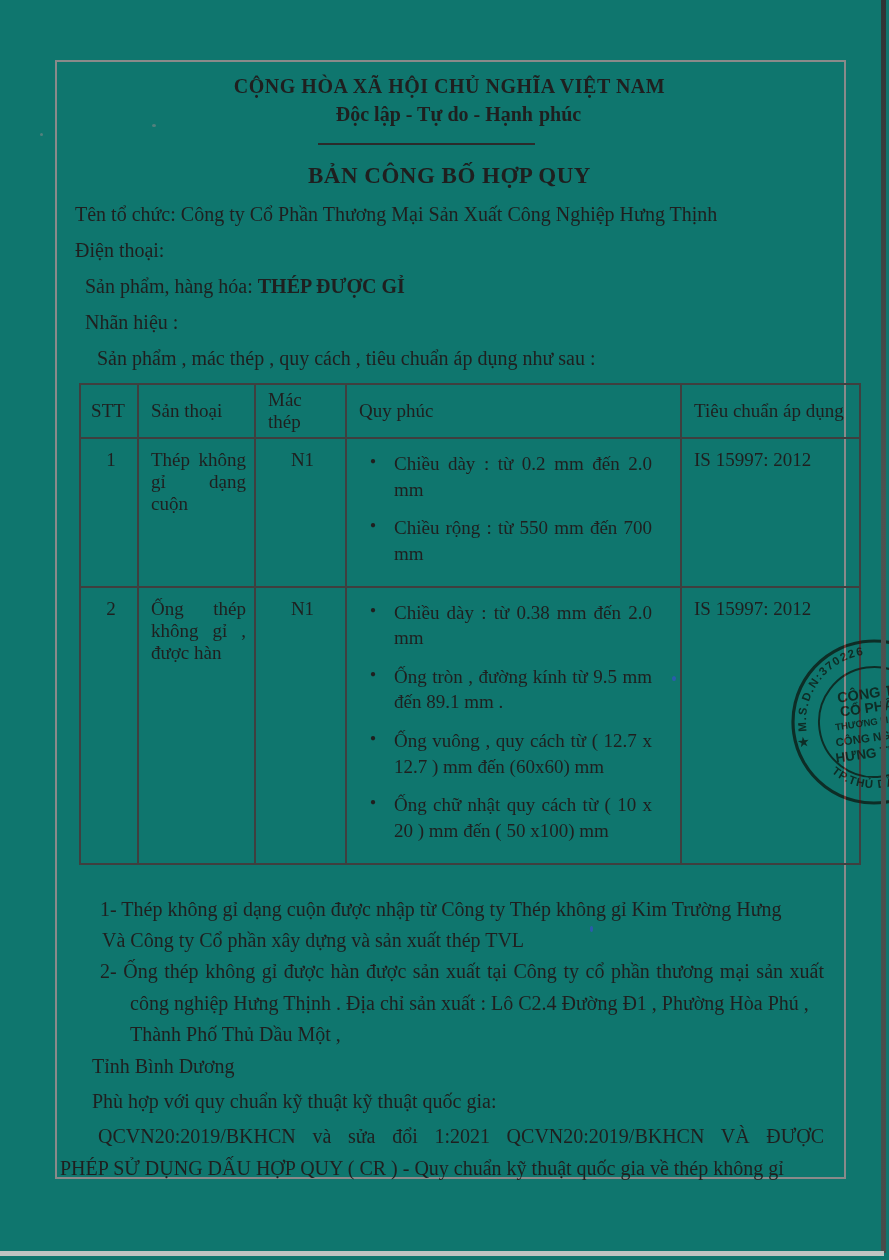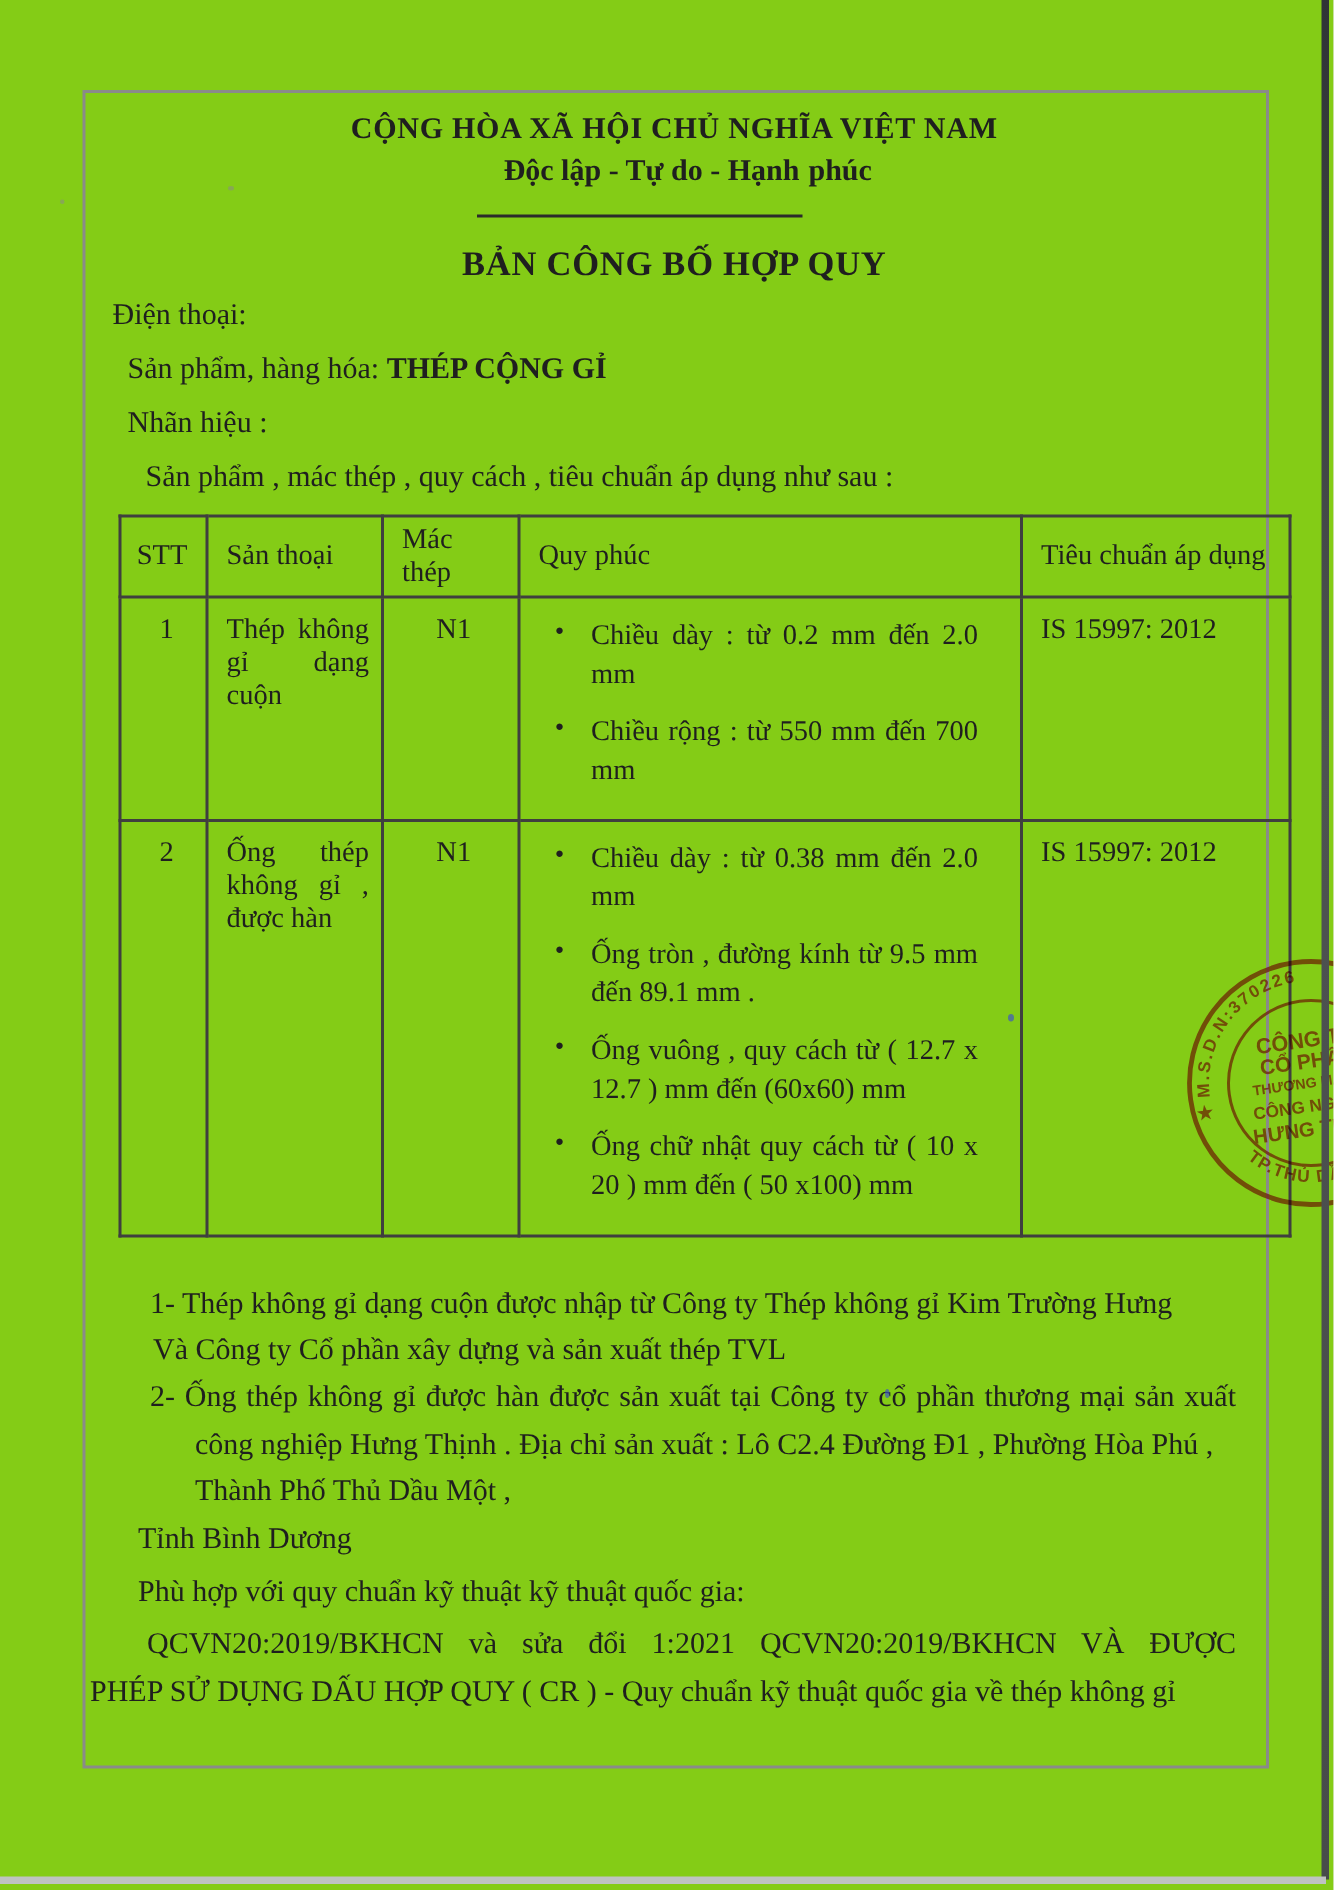--- a/index.html
+++ b/index.html
@@ -1,18 +1,18 @@
 <!DOCTYPE html>
 <html><head>
 <meta charset="utf-8">
 <style>
   html,body { margin:0; padding:0; background:#e8e8e8; }
   .page {
     position:relative; width:889px; height:1260px;
-    background:#84cc16; overflow:hidden;
+    background:#0f766e; overflow:hidden;
     font-family:"Liberation Serif","DejaVu Serif",serif;
     color:#1f1f1f;
   }
   
   .edge-right  { position:absolute; top:0; right:3px; width:5px; height:1253px;
                  background:linear-gradient(#2f3436,#4d5351 40%,#474c4a); }
   .edge-bottom { position:absolute; left:0; bottom:4px; width:884px; height:5px;
                  background:#bfc3c1; }
   .speck { position:absolute; border-radius:50%; }
   .speck.blue { background:#3a4fd0; opacity:.65; }
@@ -81,22 +81,23 @@
 
   <div class="frame">
 
     <div class="nat">
       <div class="nat-line1">CỘNG HÒA XÃ HỘI CHỦ NGHĨA VIỆT NAM</div>
       <div class="nat-line2"><span class="underl">Độc lập - Tự do - Hạnh</span><span class="motto-tail">phúc</span></div>
     </div>
 
     <div class="doc-title">BẢN CÔNG BỐ HỢP QUY</div>
 
+    <div class="info first">Tên tổ chức: Công ty Cổ Phần Thương Mại Sản Xuất Công Nghiệp Hưng Thịnh</div>
     <div class="info">Điện thoại:</div>
-    <div class="info ind10"><span>Sản phẩm, hàng hóa:</span> <span class="bold">THÉP CỘNG GỈ</span></div>
+    <div class="info ind10"><span>Sản phẩm, hàng hóa:</span> <span class="bold">THÉP ĐƯỢC GỈ</span></div>
     <div class="info ind10">Nhãn hiệu :</div>
     <div class="info ind22">Sản phẩm , mác thép , quy cách , tiêu chuẩn áp dụng như sau :</div>
 
     <table class="spec">
       <colgroup>
         <col style="width:58px">
           <col style="width:117px">
           <col style="width:91px">
         <col style="width:335px">
           <col style="width:179px">

